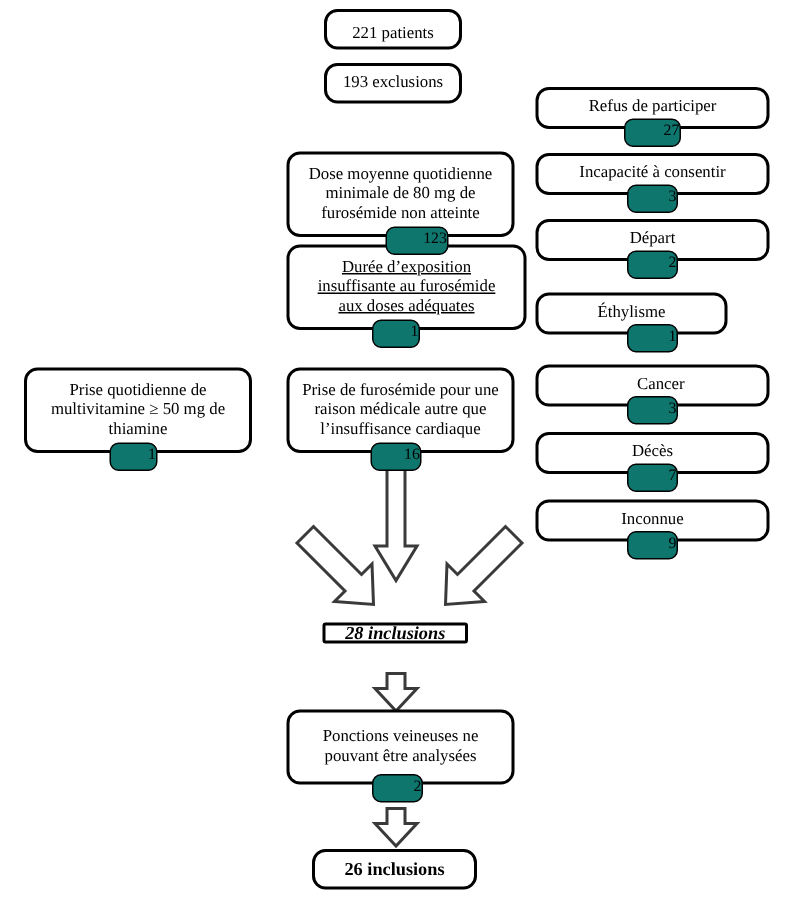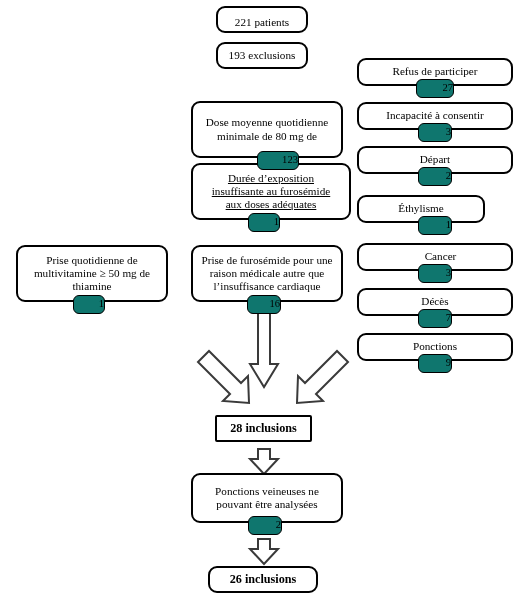--- a/index.html
+++ b/index.html
@@ -81,20 +81,21 @@
   </div>
 
   <div class="node" style="left:216px; top:42px; width:92px; height:27px;">
     <span>193 exclusions</span>
   </div>
 
   <div class="node" style="left:191px; top:101px; width:152px; height:57px;">
     <span>
       <span>Dose moyenne quotidienne</span><br>
       <span>minimale de 80 mg de</span><br>
+      <span>furosémide non atteinte</span>
     </span>
   </div>
   <div class="count" style="left:257px; top:151px; width:42px;">
     <span>123</span>
   </div>
 
   <div class="node" style="left:191px; top:163px; width:160px; height:57px;text-decoration:underline;">
     <span>
       <span>Durée d’exposition</span><br>
       <span>insuffisante au furosémide</span><br>
@@ -163,21 +164,21 @@
   </div>
 
   <div class="node" style="left:357px; top:288px; width:156px; height:28px;">
     <span>Décès</span>
   </div>
   <div class="count" style="left:418px; top:309px; width:34px;">
     <span>7</span>
   </div>
 
   <div class="node" style="left:357px; top:333px; width:156px; height:28px;">
-    <span>Ponctions</span>
+    <span>Inconnue</span>
   </div>
   <div class="count" style="left:418px; top:354px; width:34px;">
     <span>9</span>
   </div>
 
   <div class="arrow" style="left:249px; top:309px;">
     <svg width="30" height="80" viewBox="0 0 30 80">
       <polygon points="9,1 21,1 21,55 29,55 15,78 1,55 9,55"></polygon>
     </svg>
   </div>
@@ -187,21 +188,21 @@
       <polygon points="4,14 13,5 45,37 52,30 53,57 27,55 34,48 2,16" transform="translate(0,0)"></polygon>
     </svg>
   </div>
 
   <div class="arrow" style="left:288px; top:346px;">
     <svg width="62" height="62" viewBox="0 0 62 62">
       <polygon points="58,14 49,5 17,37 10,30 9,57 35,55 28,48 60,16"></polygon>
     </svg>
   </div>
 
-  <div class="node sharp bold" style="left:215px; top:415px; width:97px; height:27px;">
+  <div class="node sharp bold" style="left:215px; top:415px; width:97px; height:14px;font-style:italic;">
     <span>28 inclusions</span>
   </div>
 
   <div class="arrow" style="left:249px; top:448px;">
     <svg width="30" height="28" viewBox="0 0 30 28">
       <polygon points="9,1 21,1 21,11 29,11 15,26 1,11 9,11"></polygon>
     </svg>
   </div>
 
   <div class="node" style="left:191px; top:473px; width:152px; height:50px;">

